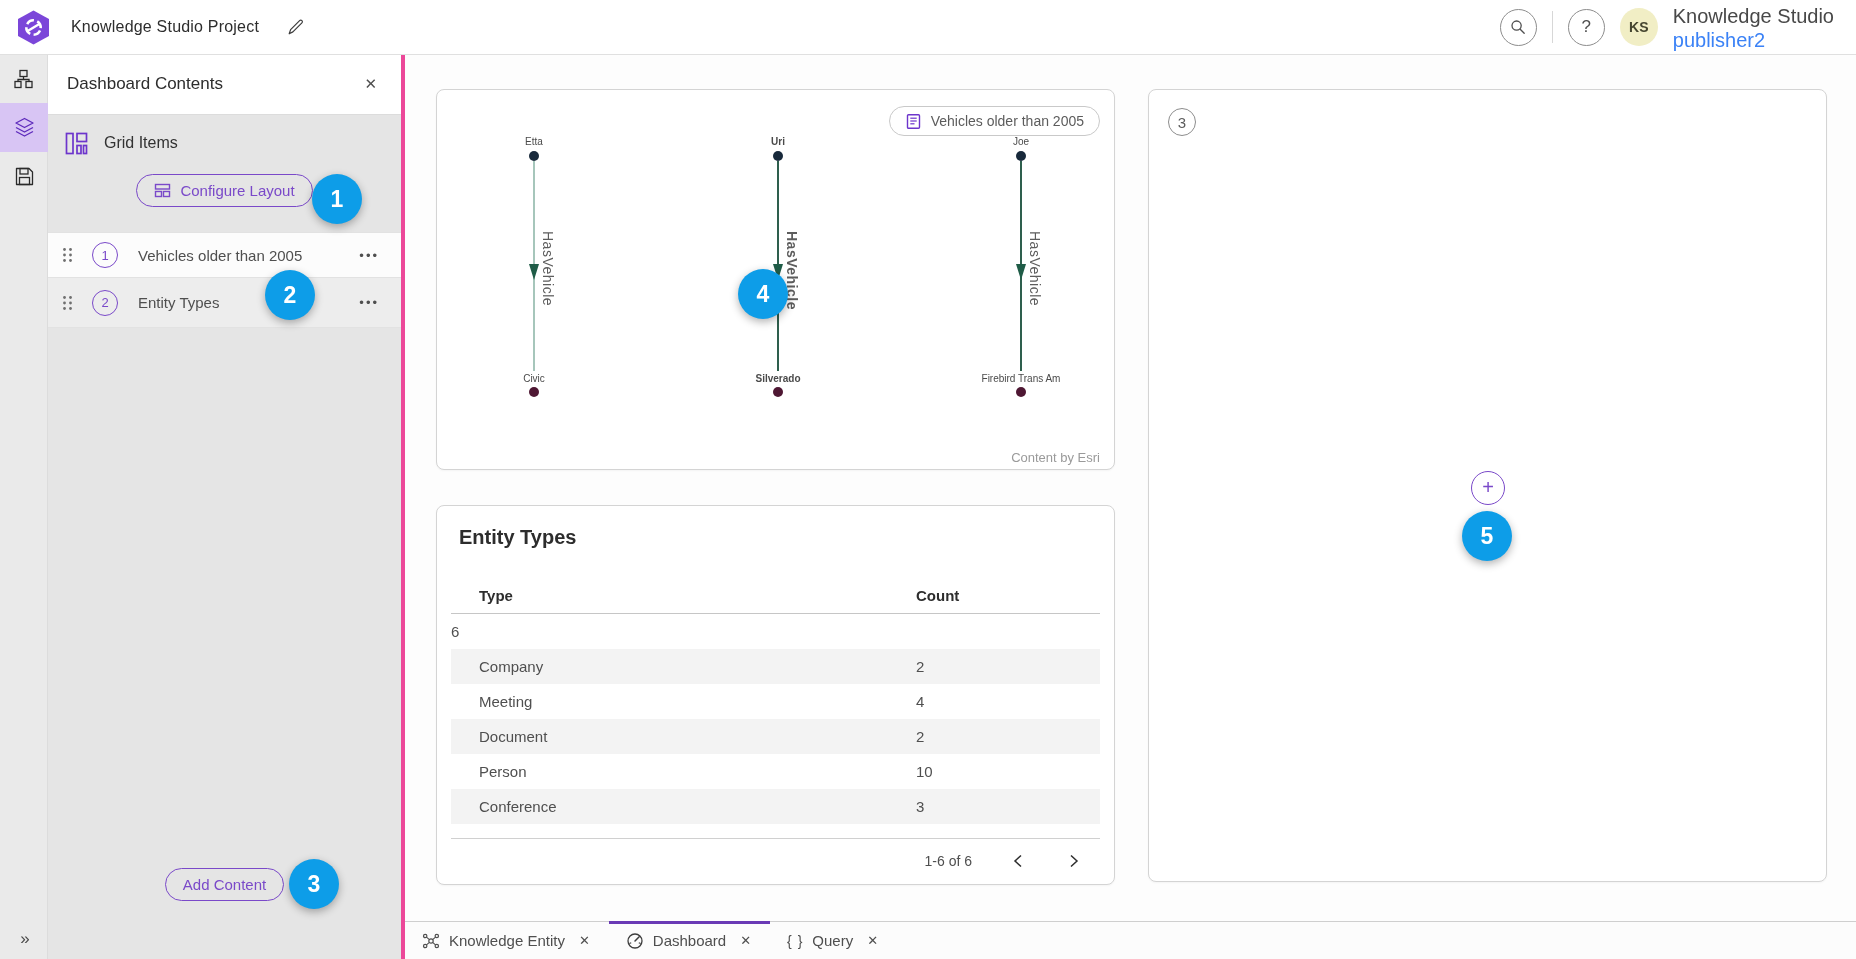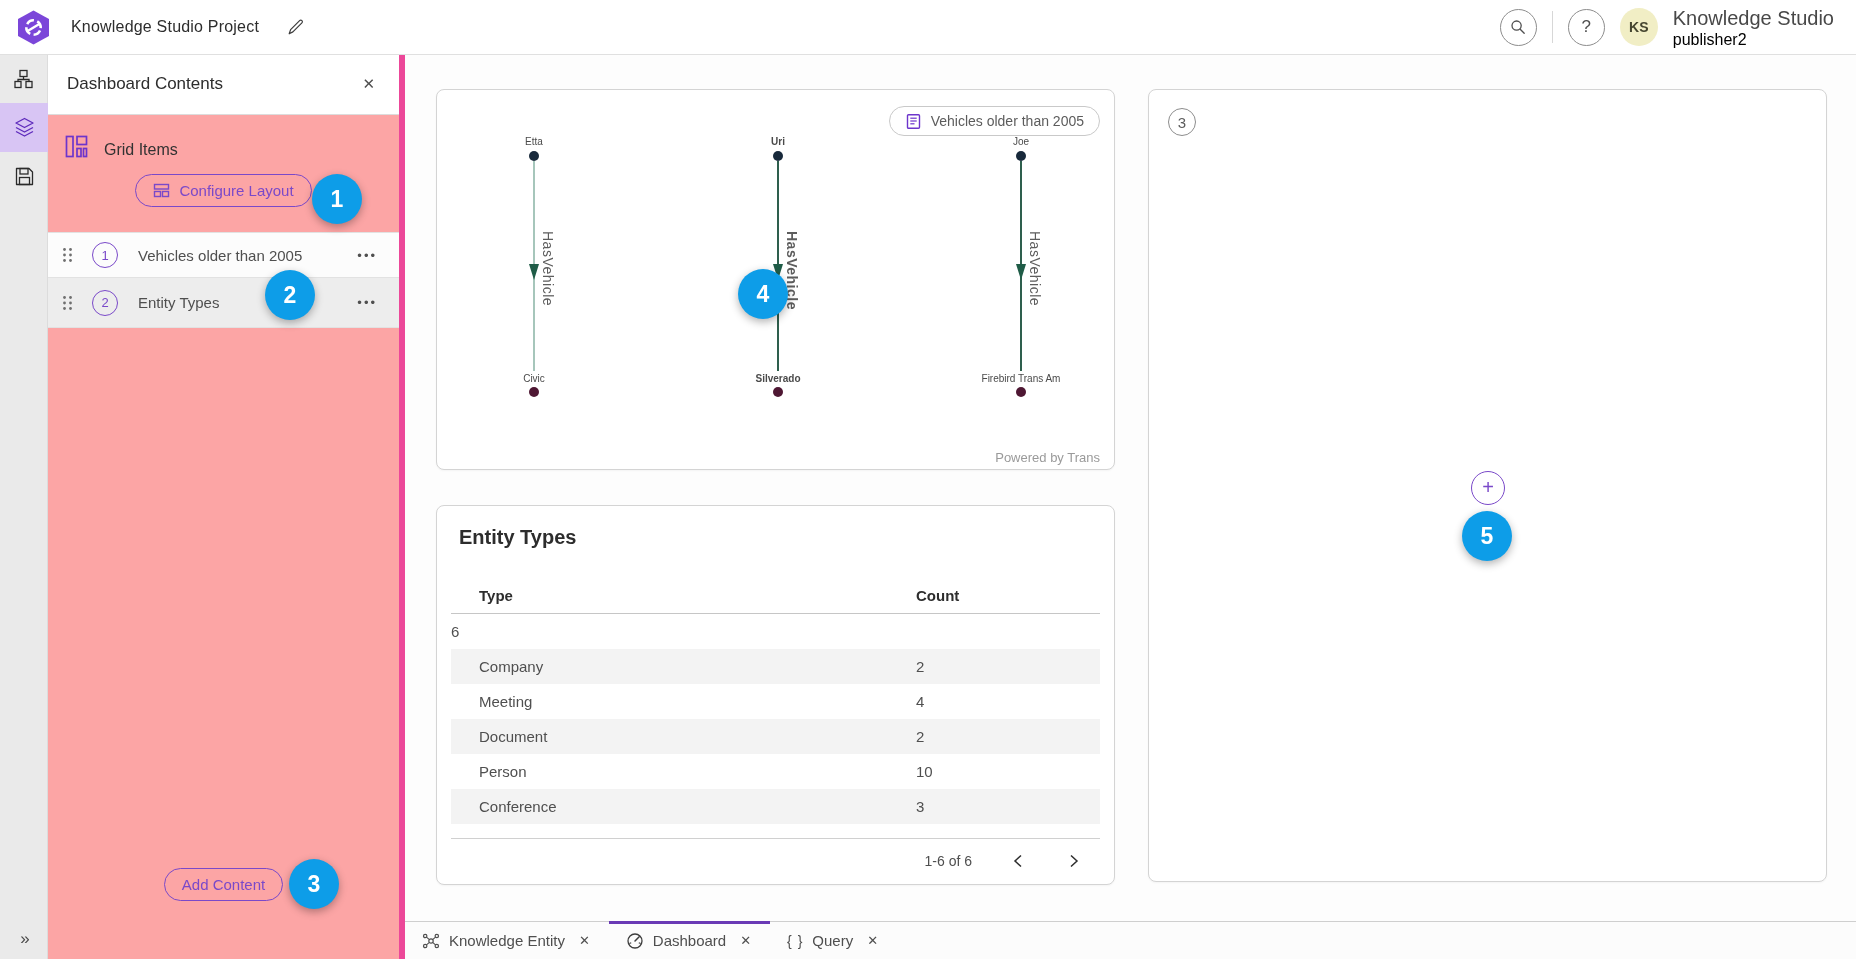--- a/index.html
+++ b/index.html
@@ -14,38 +14,38 @@
   .edit-btn{margin-left:24px;background:none;border:none;cursor:pointer;padding:4px;}
   .header-right{margin-left:auto;display:flex;align-items:center;gap:15px;padding-right:22px;}
   .icon-circle{width:37px;height:37px;border:1px solid #8d8d8d;border-radius:50%;background:#fff;
                display:flex;align-items:center;justify-content:center;color:#4f4f4f;
                font-size:17px;cursor:pointer;box-sizing:border-box;}
   .header-divider{width:1px;height:32px;background:#d7d7d7;}
   .avatar{width:38px;height:38px;border-radius:50%;background:#f1eec5;color:#45452f;
           font-size:14px;font-weight:bold;display:flex;align-items:center;justify-content:center;cursor:pointer;}
   .user-block{line-height:1.2;padding-top:1px;}
   .user-name{font-size:20px;color:#484848;}
-  .user-role{font-size:16px;color:#000000;}
+  .user-role{font-size:20px;color:#3b82f6;}
 
   
   .rail{position:absolute;top:54px;left:0;bottom:0;width:48px;background:#eaeaea;
         border-right:1px solid #dcdcdc;box-sizing:border-box;z-index:4;}
   .rail-item{width:48px;height:49px;display:flex;align-items:center;justify-content:center;cursor:pointer;}
   .rail-item.selected{background:#d8c5f4;}
   .rail-expand{position:absolute;bottom:10px;left:0;width:48px;text-align:center;
                font-size:17px;color:#4a4a4a;cursor:pointer;letter-spacing:-2px;}
 
   
-  .sidebar{position:absolute;top:54px;left:48px;bottom:0;width:357px;background:#fca5a5;
-           border-right:6px solid #ec4899;box-sizing:border-box;z-index:3;}
+  .sidebar{position:absolute;top:54px;left:48px;bottom:0;width:357px;background:#e5e5e5;
+           border-right:4px solid #ec4899;box-sizing:border-box;z-index:3;}
   .sidebar-header{height:61px;background:#fff;border-bottom:1px solid #dcdcdc;
                   display:flex;align-items:center;padding:0 20px 0 19px;box-sizing:border-box;}
   .sidebar-title{flex:1;font-size:17px;color:#2d2d2d;}
   .sidebar-close{background:none;border:none;font-size:15px;color:#4f4f4f;cursor:pointer;padding:4px;}
-  .section-row{display:flex;align-items:flex-end;gap:15px;height:32px;margin:12px 0 0 16px;}
+  .section-row{display:flex;align-items:center;gap:15px;height:32px;margin:12px 0 0 16px;}
   .section-label{font-size:16px;color:#323232;}
   .configure-row{display:flex;justify-content:center;margin-top:15px;}
   .pill-btn{border:1px solid #7a49c9;color:#7a49c9;background:transparent;border-radius:18px;
             height:33px;display:inline-flex;align-items:center;gap:9px;padding:12px 17px;
             font-size:15px;font-family:inherit;cursor:pointer;}
   .items{margin-top:25px;}
   .item-row{height:44px;display:flex;align-items:center;border-top:1px solid #e2e2e2;
             background:#fcfcfc;padding:0 16px 0 12px;cursor:pointer;}
   .item-row:nth-child(2){background:#ededed;border-bottom:1px solid #e2e2e2;height:49px;}
   .drag-handle{flex:0 0 auto;display:flex;align-items:center;padding:4px 2px;cursor:grab;background:none;border:none;}
@@ -312,21 +312,21 @@
         <div class="g-label">Joe</div>
         <div class="g-dot-top"></div>
         <div class="g-line-wrap">
           <div class="g-edge-label">HasVehicle</div>
           <div class="g-arrow"></div>
         </div>
         <div class="g-label g-label-bottom">Firebird Trans Am</div>
         <div class="g-dot-bottom"></div>
       </div>
 
-      <div class="attribution">Powered by Trans</div>
+      <div class="attribution">Content by Esri</div>
     </div>
 
     <div class="card table-card">
       <div class="table-title">Entity Types</div>
       <div class="table-wrap">
         <div class="t-header">
           <div class="cell-type">Type</div>
           <div class="cell-count">Count</div>
         </div>
         <div>

